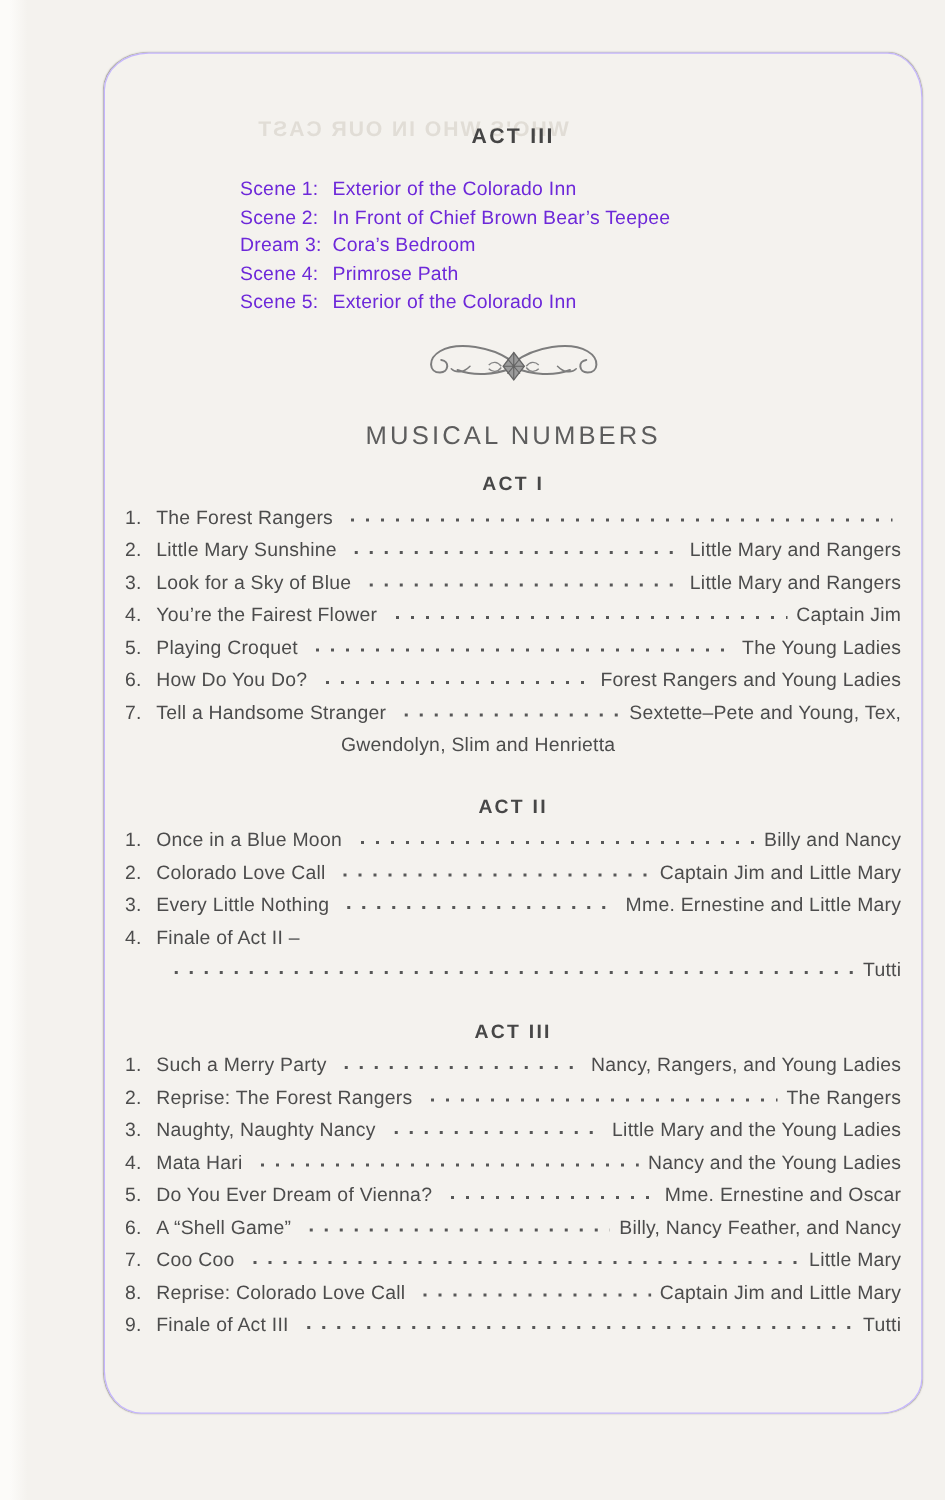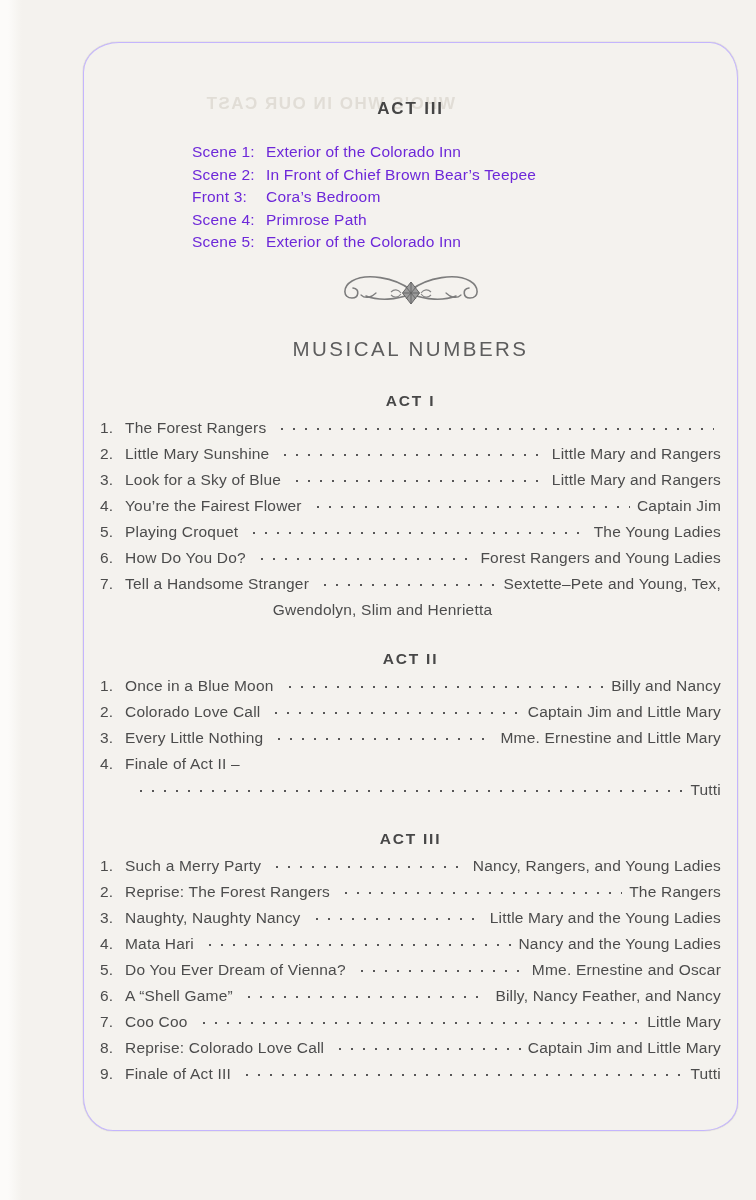--- a/index.html
+++ b/index.html
@@ -36,21 +36,21 @@
   .scene-label{display:inline-block;width:74px}
   .ornament{margin:15px auto 0;width:190px;height:42px}
   .musical{
     margin:26px 0 0;text-align:center;
     font-size:20.5px;font-weight:normal;letter-spacing:2.5px;color:#5d5d5d;
   }
   .act h3{
     margin:27px 0 0;text-align:center;
     font-size:15.5px;font-weight:bold;letter-spacing:1.8px;color:#474747;
   }
-  .act:first-child h3{margin-top:31px}
+  .act:first-child h3{margin-top:18px}
   .songs{
     margin-top:5px;
     font-size:15.5px;line-height:26px;letter-spacing:.2px;color:#4c4c4c;
   }
   .song{display:flex;align-items:flex-end}
   .num{flex:none;width:25px}
   .title{flex:none;white-space:nowrap}
   .leader{
     flex:1;height:19px;margin:0 7px;min-width:14px;
     background-image:radial-gradient(circle,#575757 1.3px,rgba(87,87,87,0) 1.45px);
@@ -66,21 +66,21 @@
 
 <div class="ghost">WHO'S WHO IN OUR CAST</div>
 
 <div class="frame">
 
   <h2 class="act-top">ACT III</h2>
 
   <div class="scenes" id="scene-list">
       <div class="scene-row"><span class="scene-label">Scene 1:</span><span class="scene-desc">Exterior of the Colorado Inn</span></div>
       <div class="scene-row"><span class="scene-label">Scene 2:</span><span class="scene-desc">In Front of Chief Brown Bear’s Teepee</span></div>
-      <div class="scene-row"><span class="scene-label">Front 3:</span><span class="scene-desc">Cora’s Bedroom</span></div>
+      <div class="scene-row"><span class="scene-label">Dream 3:</span><span class="scene-desc">Cora’s Bedroom</span></div>
       <div class="scene-row"><span class="scene-label">Scene 4:</span><span class="scene-desc">Primrose Path</span></div>
       <div class="scene-row"><span class="scene-label">Scene 5:</span><span class="scene-desc">Exterior of the Colorado Inn</span></div>
     </div>
 
   <div class="ornament">
     <svg width="190" height="42" viewBox="0 0 190 42" xmlns="http://www.w3.org/2000/svg">
       <g stroke="#7d7d7d" fill="none" stroke-width="1.6" stroke-linecap="round">
         <path d="M95 21 C 78 8 50 4 36 12 C 26 18 27 29 36 29 C 43 29 44 20 37 19"></path>
         <path d="M95 25 C 80 31 63 32 50 27"></path>
         <path d="M60 24 C 55 29 49 30 45 26" stroke-width="1.2"></path>

